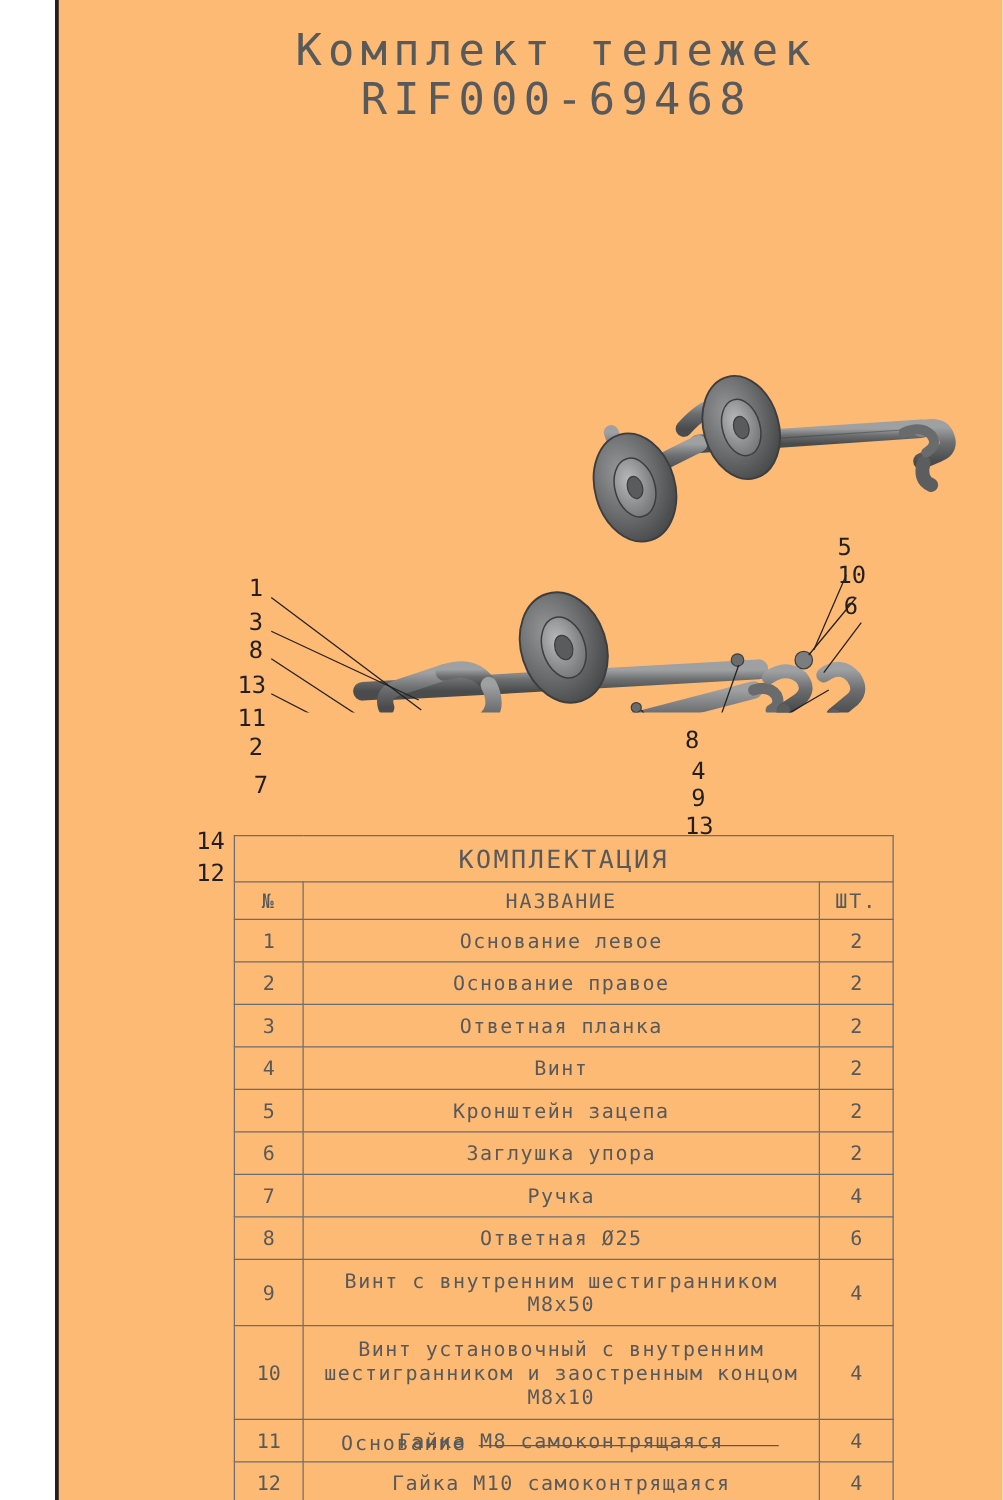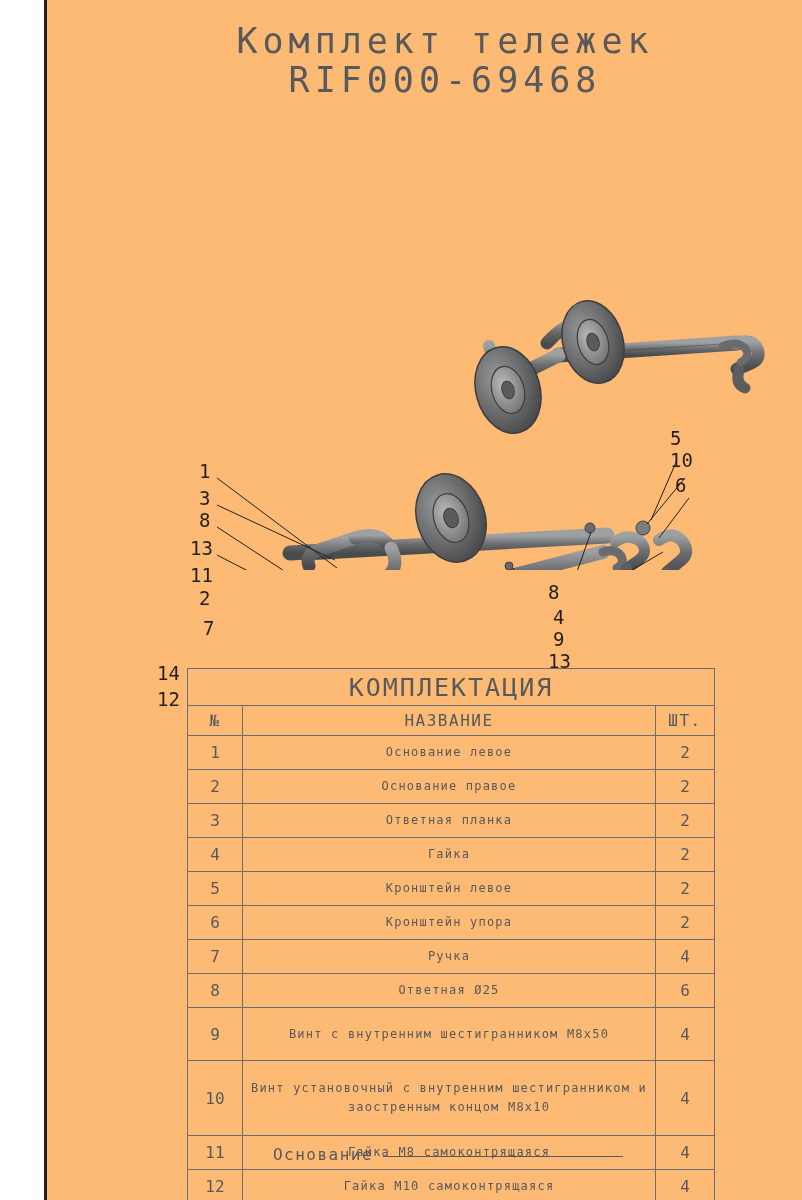--- a/index.html
+++ b/index.html
@@ -70,40 +70,40 @@
     font-family: "DejaVu Sans Mono", monospace;
     color: #58595b;
   }
   table.parts td, table.parts th {
     border: 1px solid #6b6d70;
     text-align: center;
     vertical-align: middle;
     font-weight: 400;
   }
   td.caption {
-    font-size: 25px;
+    font-size: 20px;
     letter-spacing: 2px;
     height: 34px;
     color: #58595b;
   }
   th.hdr {
     font-size: 16px;
     letter-spacing: 1.5px;
     height: 27px;
   }
   td.num {
     width: 52px;
     font-size: 16px;
   }
   td.qty {
     width: 56px;
     font-size: 16px;
   }
   td.name {
-    font-size: 12px;
+    font-size: 16px;
     letter-spacing: 1.2px;
     padding: 3px 4px;
     line-height: 19px;
   }
   tr.r1 td { height: 27px; }
   
   .footer {
     position: absolute;
     left: 0;
     top: 1145px;
@@ -280,31 +280,31 @@
           <td class="name">Основание правое</td>
           <td class="qty">2</td>
         </tr>
         <tr class="r1">
           <td class="num">3</td>
           <td class="name">Ответная планка</td>
           <td class="qty">2</td>
         </tr>
         <tr class="r1">
           <td class="num">4</td>
-          <td class="name">Гайка</td>
+          <td class="name">Винт</td>
           <td class="qty">2</td>
         </tr>
         <tr class="r1">
           <td class="num">5</td>
-          <td class="name">Кронштейн левое</td>
+          <td class="name">Кронштейн зацепа</td>
           <td class="qty">2</td>
         </tr>
         <tr class="r1">
           <td class="num">6</td>
-          <td class="name">Кронштейн упора</td>
+          <td class="name">Заглушка упора</td>
           <td class="qty">2</td>
         </tr>
         <tr class="r1">
           <td class="num">7</td>
           <td class="name">Ручка</td>
           <td class="qty">4</td>
         </tr>
         <tr class="r1">
           <td class="num">8</td>
           <td class="name">Ответная Ø25</td>

